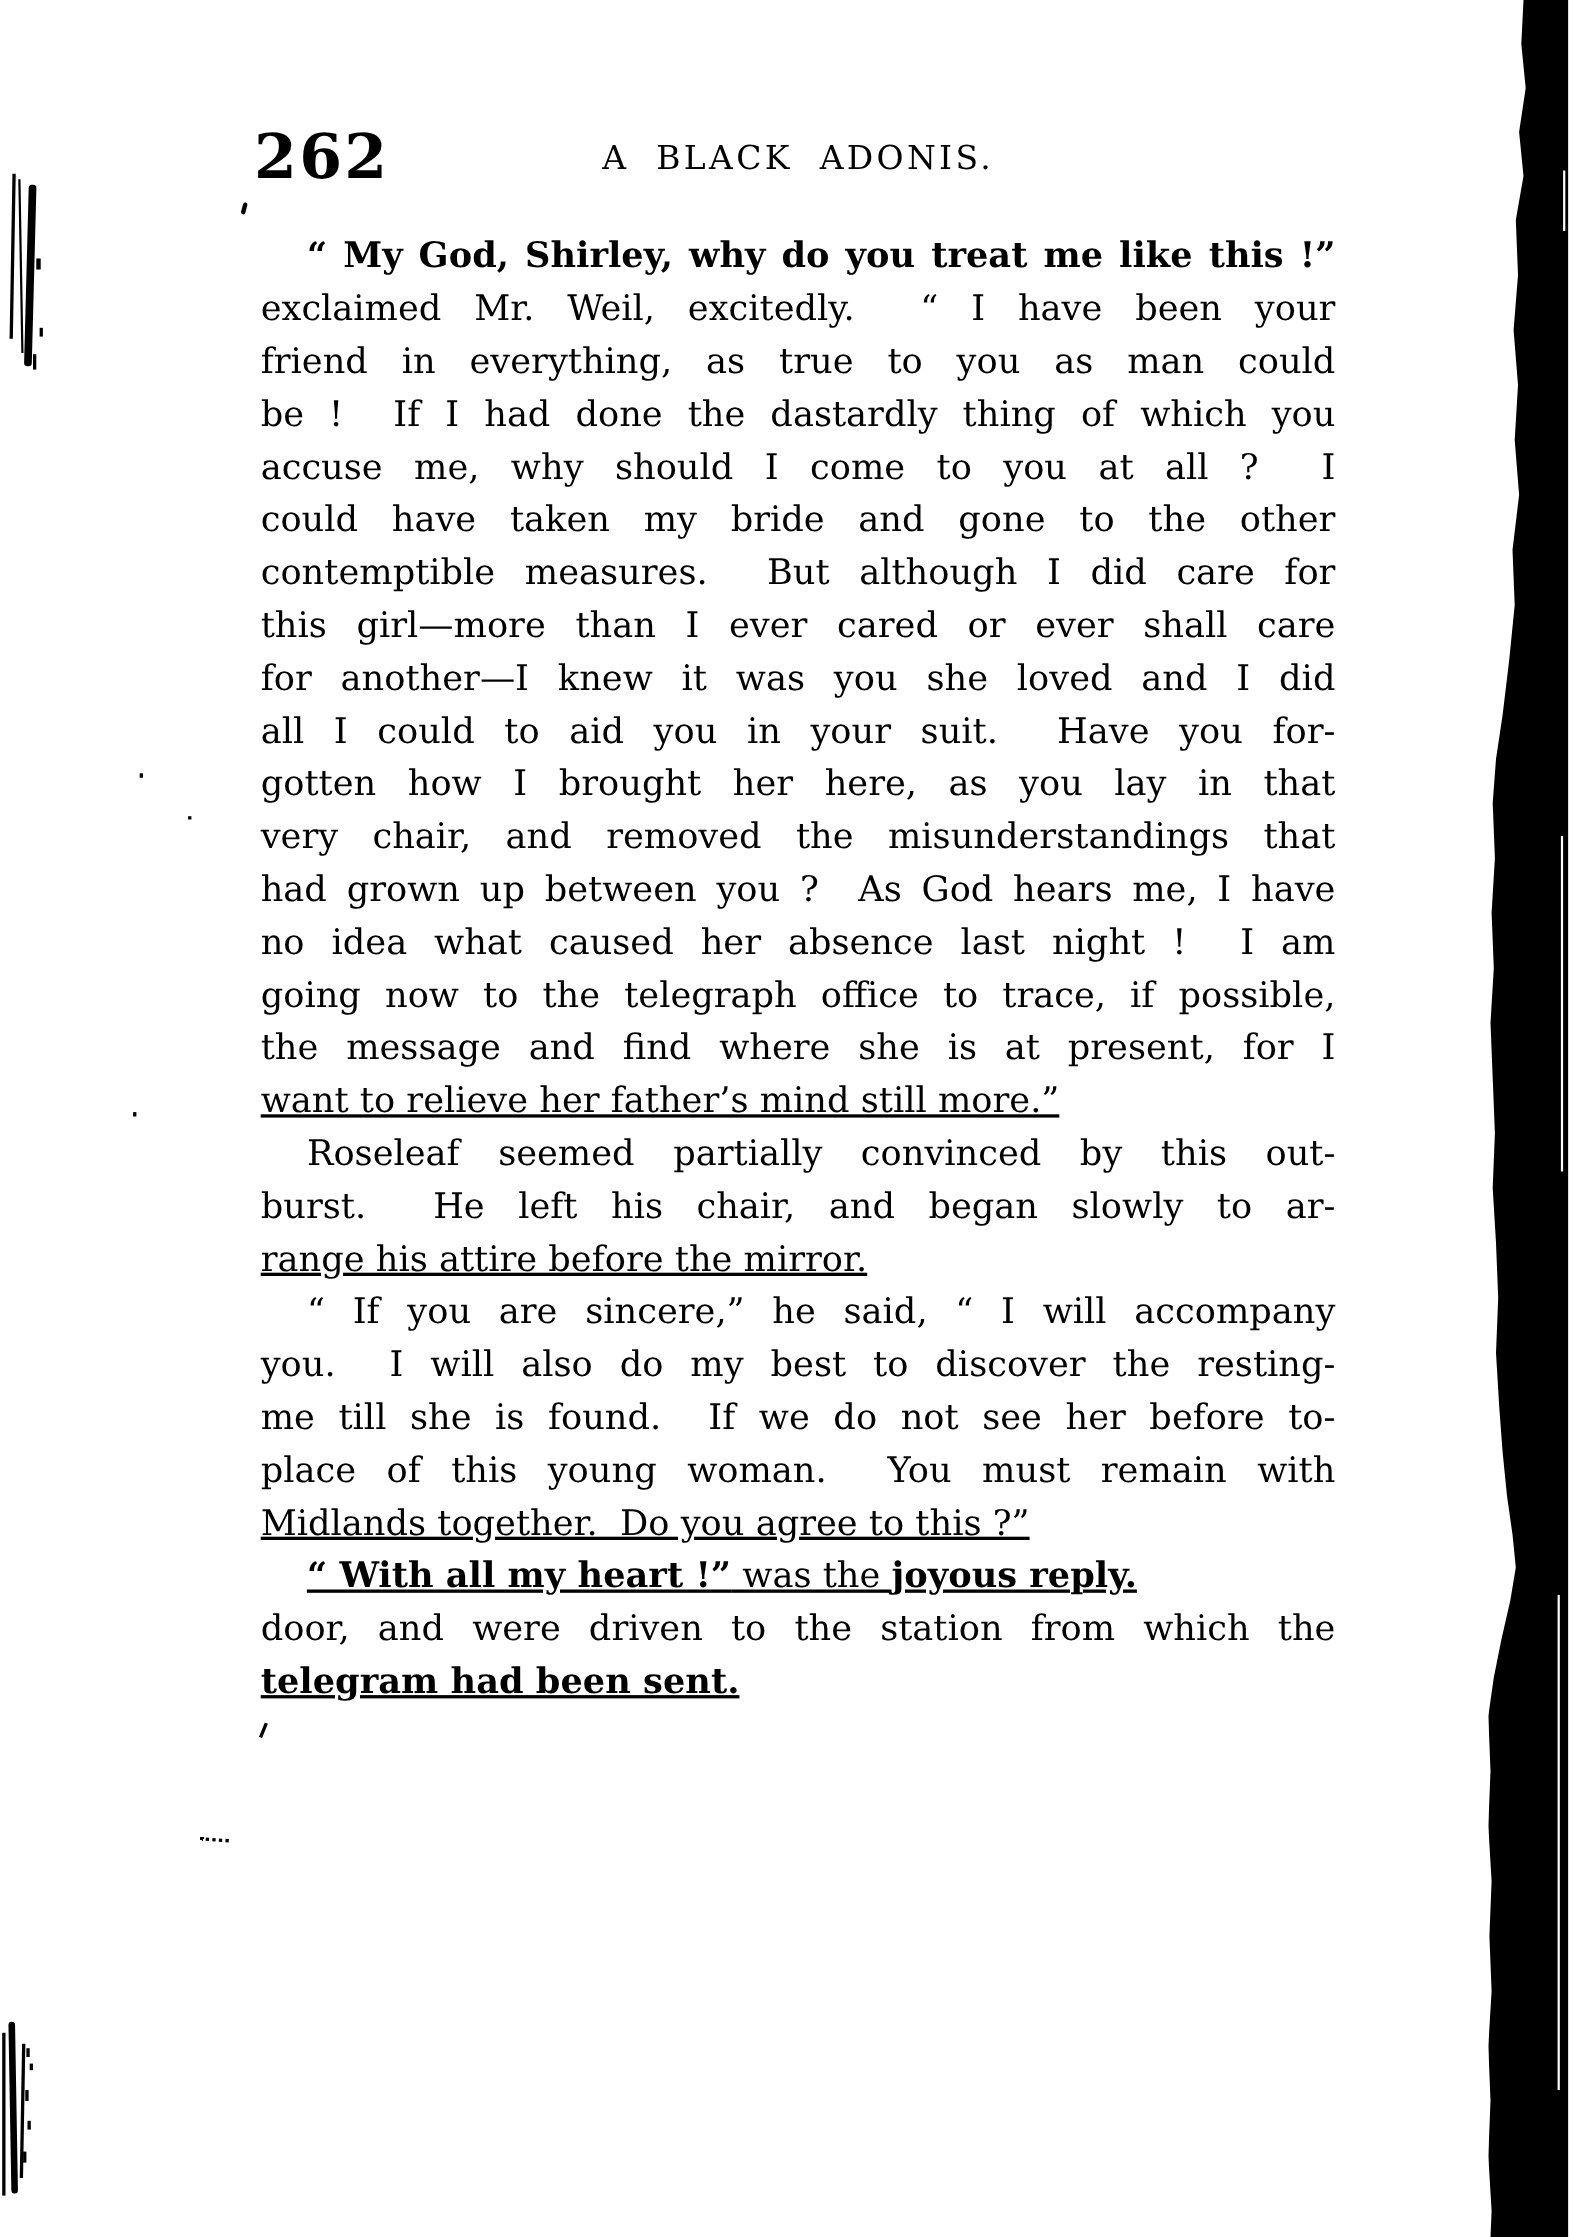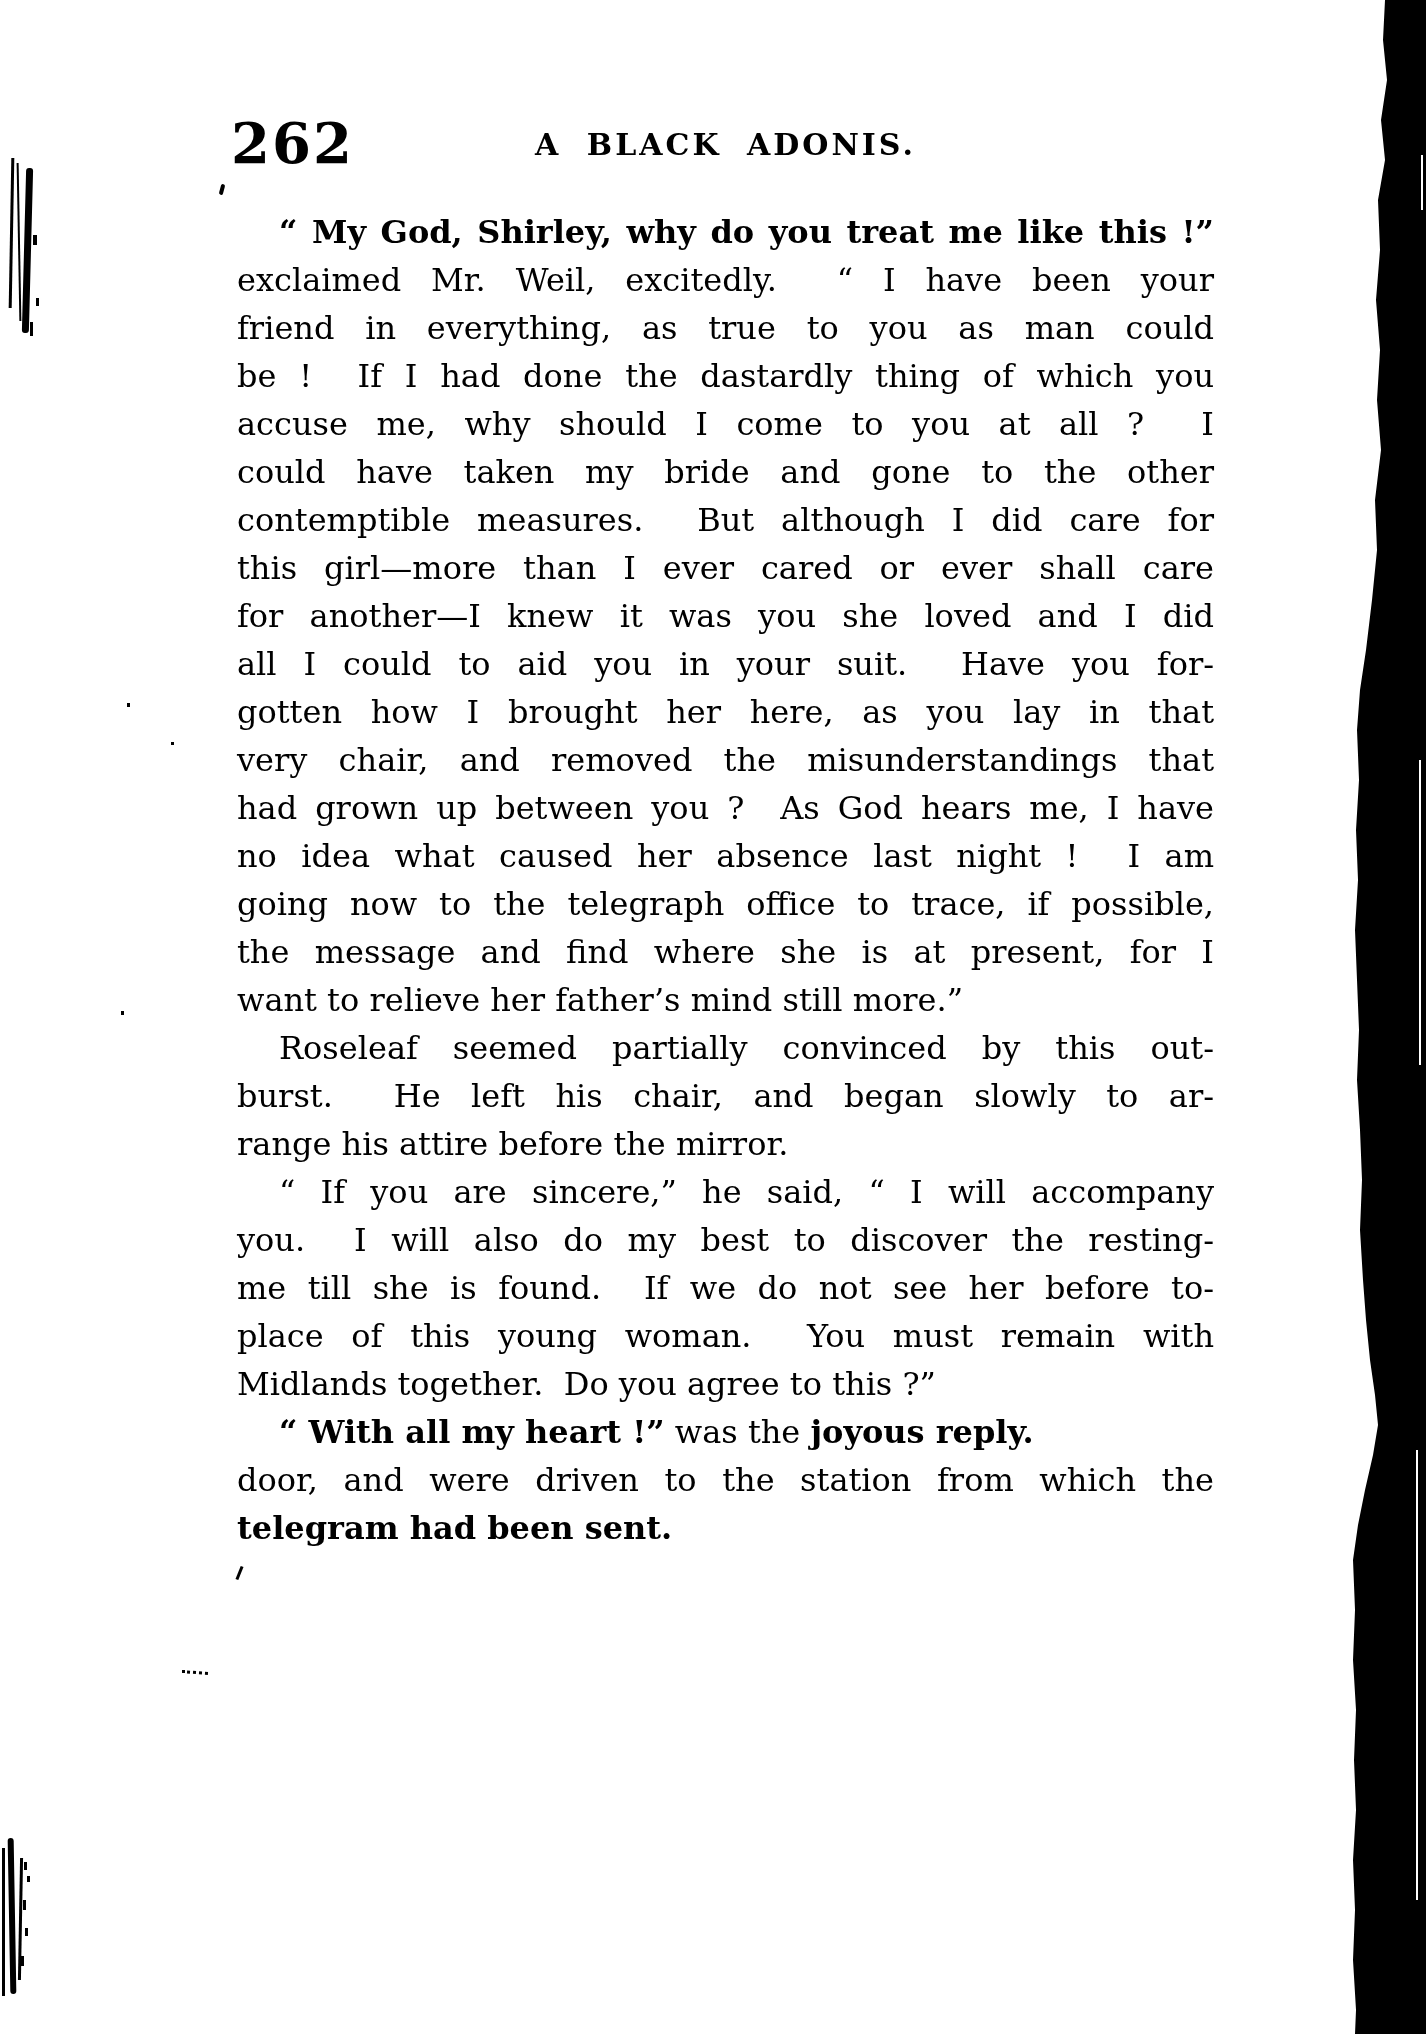--- a/index.html
+++ b/index.html
@@ -14,35 +14,35 @@
   #page { position: absolute; inset: 0; }
 
   
   .page-number {
     position: absolute; left: 231px; top: 110px;
     font-size: 56px; font-weight: bold; letter-spacing: 2px;
   }
   .running-title {
     position: absolute; left: 237px; top: 127px; width: 977px;
     text-align: center;
-    font-size: 30px; font-weight: bold;
+    font-size: 30px; font-weight: normal;
     letter-spacing: 3px; word-spacing: 12px;
   }
 
   
   .body-text {
     position: absolute; left: 237px; top: 208px; width: 977px;
     font-size: 32px;
   }
   .line {
     height: 48px; line-height: 48px;
     text-align: justify; text-align-last: justify;
     white-space: normal; overflow: visible;
   }
-  .line.last { text-align: center; text-align-last: left; }
+  .line.last { text-align: center; text-align-last: left; text-decoration: underline; }
   .line.indent { text-indent: 42px; }
   .bold { font-weight: bold; }
   .italic { }
 
   
   .binding-band {
     position: absolute; left: 1340px; top: 0; width: 86px; height: 2034px;
     background: #000000;
     clip-path: polygon(
       45px 0, 43px 40px, 47px 80px, 41px 120px, 45px 160px, 38px 200px,

